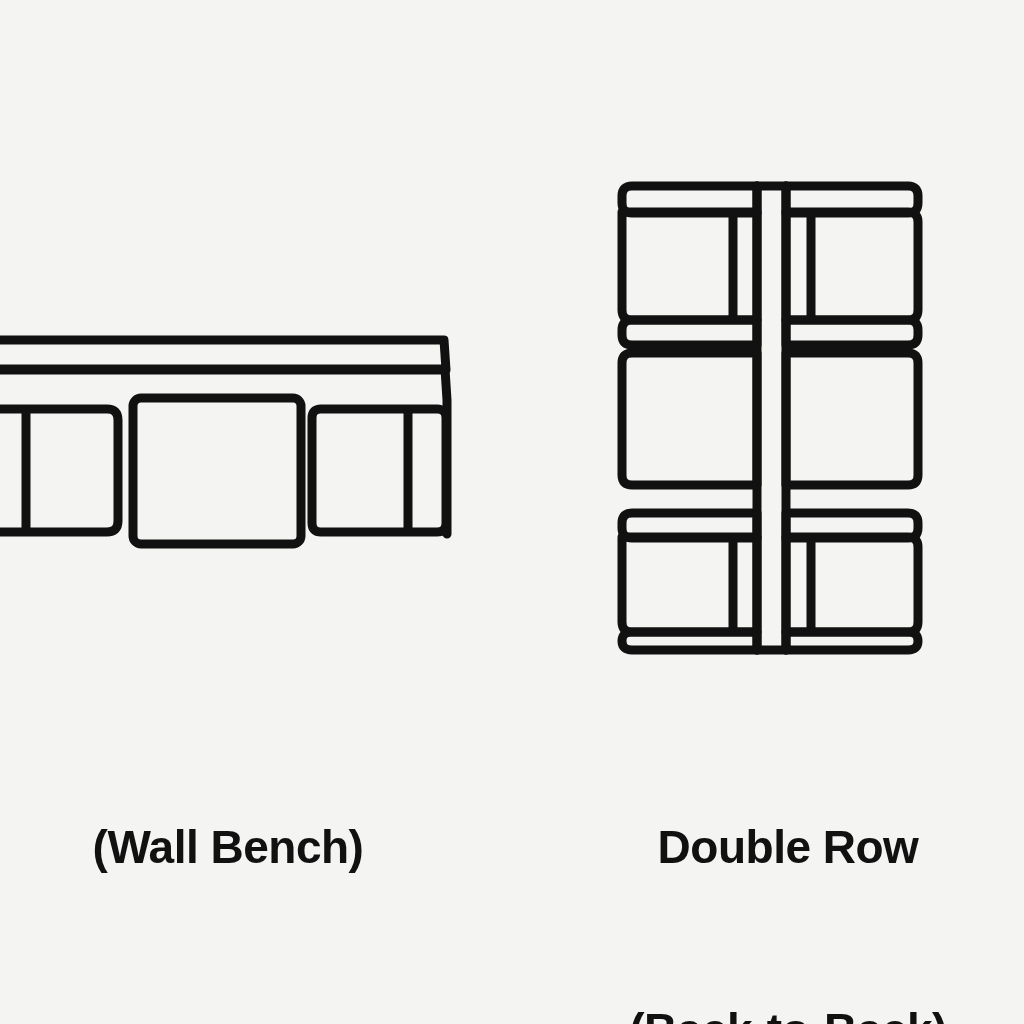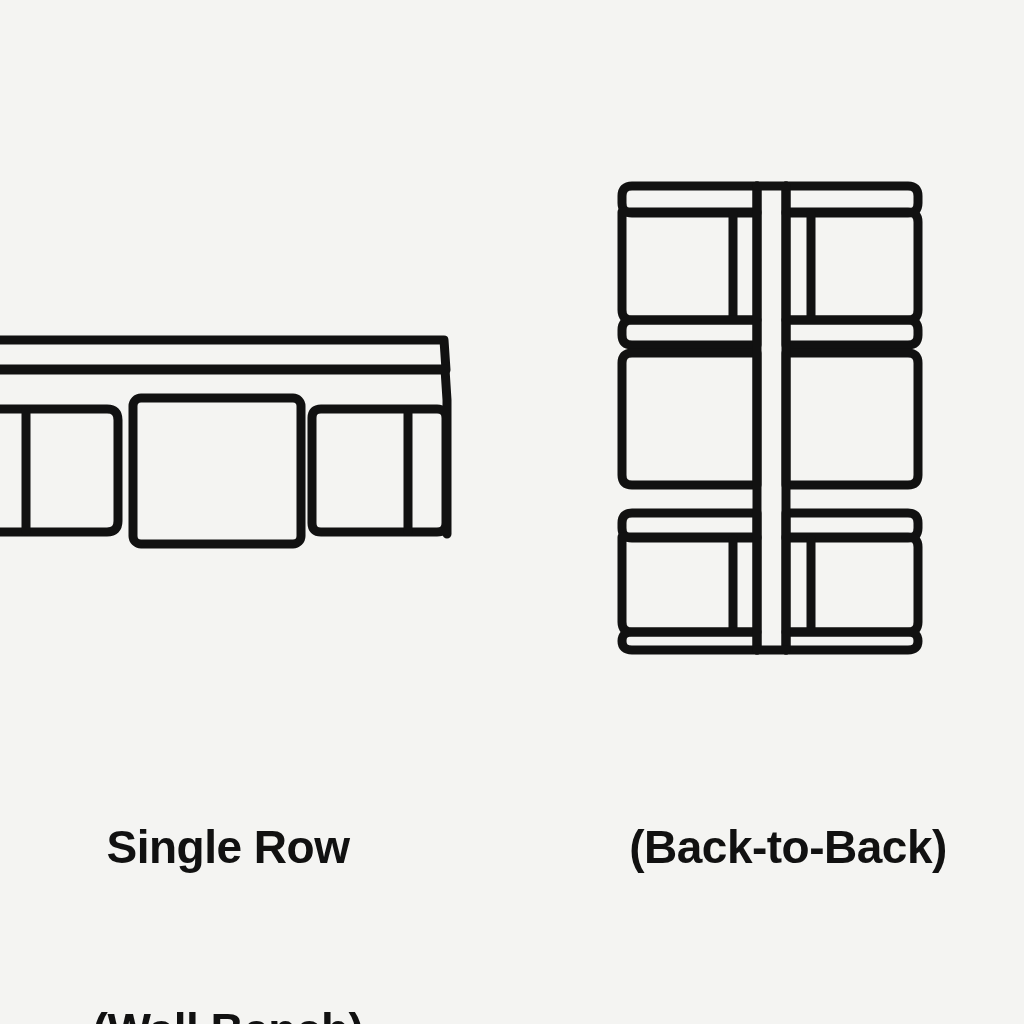--- a/index.html
+++ b/index.html
@@ -111,21 +111,21 @@
       <path d="M 786 632 L 908 632 Q 918 632 918 641 L 918 641 Q 918 650 908 650 L 786 650 Z"></path>
 
       <path d="M 757 186 L 757 650"></path>
       <path d="M 786 186 L 786 650"></path>
       <path d="M 757 186 L 786 186"></path>
       <path d="M 757 650 L 786 650"></path>
     </g>
   </svg>
 
   <div class="caption" id="caption-left">
-    <span class="caption-line">Single Row</span>
     <span class="caption-line">(Wall Bench)</span>
   </div>
 
   <div class="caption" id="caption-right">
+    <span class="caption-line">Double Row</span>
     <span class="caption-line">(Back-to-Back)</span>
   </div>
 
 </div>
 
 </body></html>

